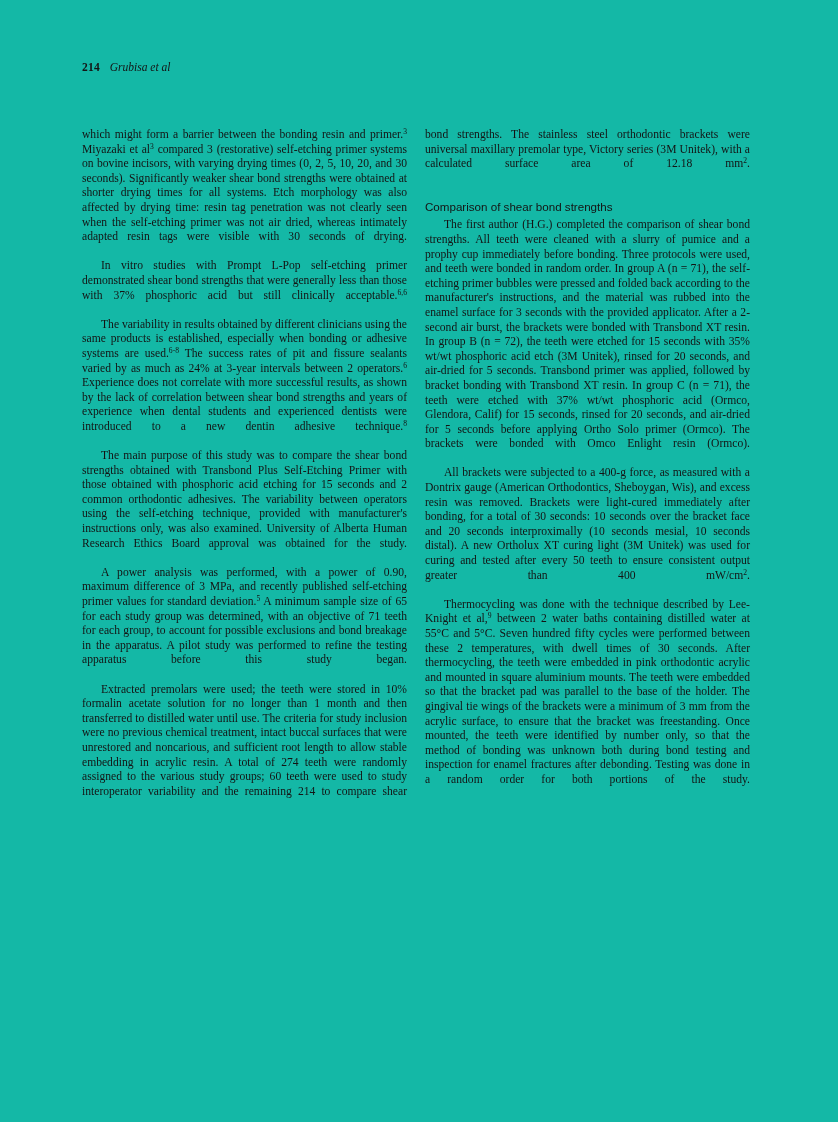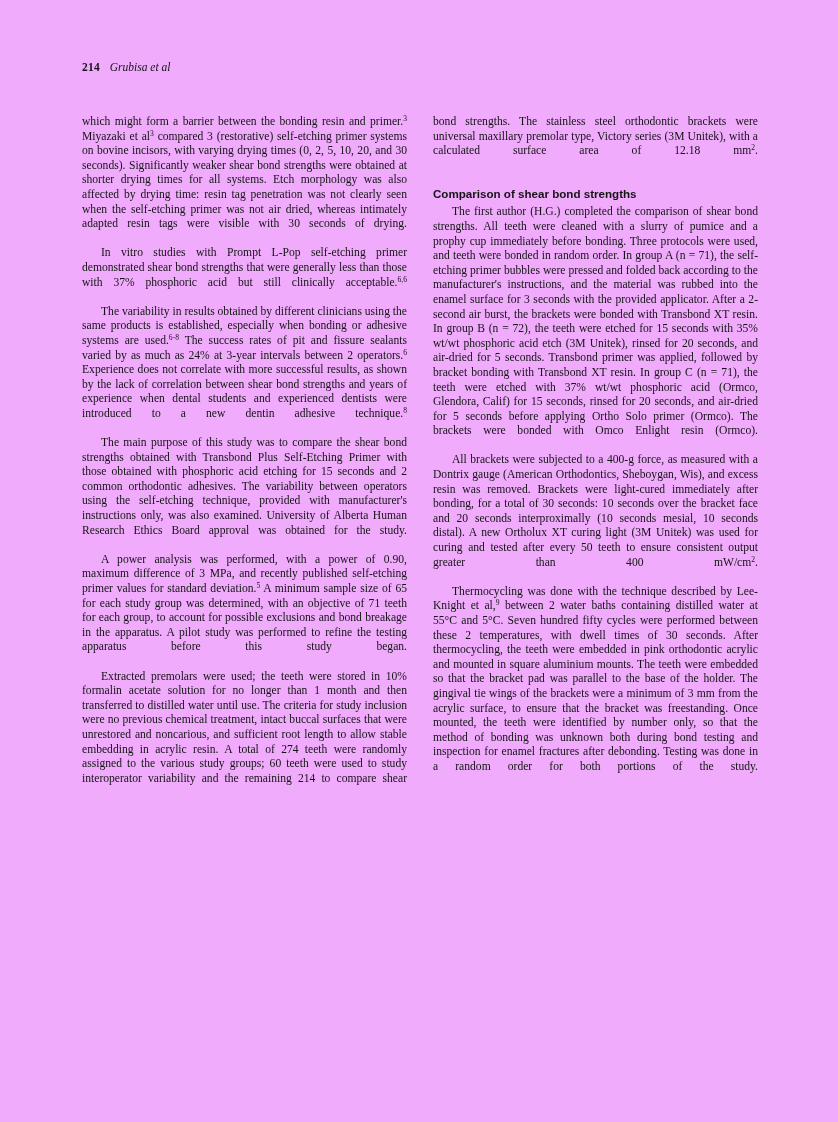--- a/index.html
+++ b/index.html
@@ -4,21 +4,21 @@
 <style>
   html, body {
     margin: 0;
     padding: 0;
     background: #ffffff;
   }
   .page {
     position: relative;
     width: 838px;
     height: 1122px;
-    background: #f0abfc;
+    background: #14b8a6;
     overflow: hidden;
     font-family: "Liberation Serif", serif;
     color: #141414;
   }
 
   
   .running-head {
     position: absolute;
     left: 82px;
     top: 60px;
@@ -51,24 +51,24 @@
     font-size: 11px;
     line-height: 15px;
   }
   .rh-journal { display: block; white-space: nowrap; }
   .rh-issue { display: block; white-space: nowrap; }
 
   
   .columns {
     position: absolute;
     left: 82px;
-    top: 115px;
+    top: 128px;
     width: 676px;
     display: flex;
-    gap: 26px;
+    gap: 18px;
   }
   .col {
     width: 325px;
   }
 
   p.para {
     margin: 0;
     font-size: 11.6px;
     line-height: 14.6px;
     text-align: justify;
@@ -87,21 +87,21 @@
     line-height: 14px;
     font-weight: bold;
     letter-spacing: 0.15px;
     text-transform: none;
   }
   h3.sub-head {
     margin: 14px 0 4px 0;
     font-family: "Liberation Sans", sans-serif;
     font-size: 11.6px;
     line-height: 14px;
-    font-weight: bold;
+    font-weight: normal;
   }
   sup {
     font-size: 7.6px;
     line-height: 0;
     vertical-align: 4.5px;
   }
 </style>
 </head>
 <body>
 

